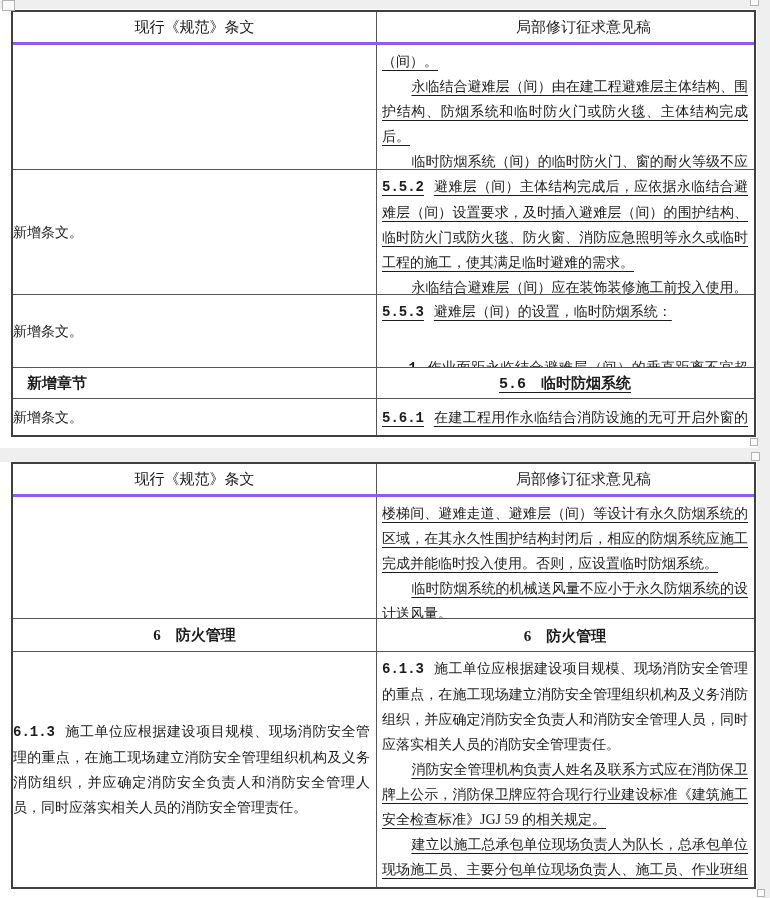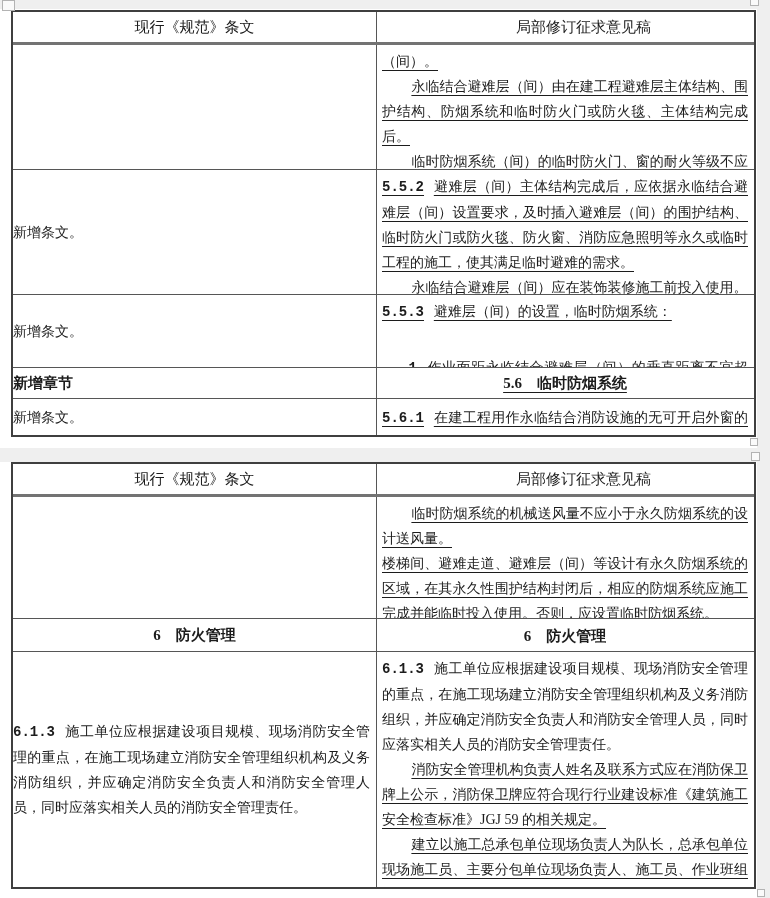--- a/index.html
+++ b/index.html
@@ -16,38 +16,38 @@
   .strip-right{left:757px;top:0;width:13px;height:898px;}
   .strip-mid{left:0;top:448px;width:770px;height:14px;}
   .handle{position:absolute;background:#fafafa;border:1px solid #b3b3b3;box-sizing:border-box;}
 
   
   .tseg{position:absolute;background:#ffffff;border:2px solid #3f3f3f;box-sizing:border-box;}
   .t1{left:11px;top:10px;width:745px;}
   .t2{left:11px;top:462px;width:745px;}
   .trow{display:flex;border-bottom:1px solid #565656;box-sizing:border-box;overflow:hidden;}
   .trow:last-child{border-bottom:none;}
-  .hdr{border-bottom:3px solid #737373;gap:36px;}
+  .hdr{border-bottom:3px solid #8b5cf6;gap:36px;}
   .cl{width:364px;border-right:1px solid #565656;box-sizing:border-box;
       display:flex;align-items:center;padding:3px 6px 3px 0;}
   .cr{flex:1;box-sizing:border-box;padding:4px 6px 2px 5px;}
   .hdr .cl,.hdr .cr{justify-content:center;text-align:center;align-items:center;display:flex;
       font-size:15px;padding:0;}
   .hdr .cr{flex-direction:row;}
 
   
   .para{margin:0;font-size:14px;line-height:25px;text-align:justify;}
   .u{text-decoration:underline;text-decoration-thickness:1px;text-underline-offset:4px;}
   .ind{text-indent:2.1em;}
   .sub{padding-left:1.9em;text-indent:0;margin-top:30px;}
   .pnum{font-weight:bold;margin-right:0.7em;font-family:Liberation Mono, monospace;}
   .pnum:empty{display:none;}
   .plain{font-size:14px;line-height:25px;}
   .cc{width:100%;text-align:center;font-weight:bold;font-size:15px;line-height:25px;}
-  .lbold{font-weight:bold;font-size:15px;}
+  .lbold{font-weight:bold;font-size:15px;margin-left:14px;}
 </style>
 </head>
 <body>
 
 <div class="screen">
 
   <div class="strip strip-top"></div>
   <div class="strip strip-right"></div>
   <div class="strip strip-mid"></div>
 
@@ -84,21 +84,21 @@
         <p class="para u"><span class="pnum">5.5.3</span><span>避难层（间）的设置，临时防烟系统：</span></p>
         <p class="para u sub"><span class="pnum">1</span><span>作业面距永临结合避难层（间）的垂直距离不宜超过 50m。</span></p>
 
       </div>
     </div>
 
     <div class="trow" style="height:31px">
       <div class="cl">
           <span class="plain lbold">新增章节</span>
         </div>
-      <div class="cr" style="display:flex;align-items:flex-end;">
+      <div class="cr" style="display:flex;align-items:flex-start;font-family:Liberation Mono, monospace;">
         <div class="cc u">5.6　临时防烟系统</div>
       </div>
     </div>
 
     <div class="trow" style="height:36px">
       <div class="cl">
           <span class="plain">新增条文。</span>
         </div>
       <div class="cr" style="padding-top:6px">
         <p class="para u"><span class="pnum">5.6.1</span><span>在建工程用作永临结合消防设施的无可开启外窗的室内疏散</span></p>
@@ -108,22 +108,22 @@
 
   <div class="tseg t2">
     <div class="trow hdr" style="height:33px">
       <div class="cl">现行《规范》条文</div>
       <div class="cr">局部修订征求意见稿</div>
     </div>
 
     <div class="trow" style="height:122px">
       <div class="cl"></div>
       <div class="cr">
+        <p class="para u"><span>楼梯间、避难走道、避难层（间）等设计有永久防烟系统的区域，在其永久性围护结构封闭后，相应的防烟系统应施工完成并能临时投入使用。否则，应设置临时防烟系统。</span></p>
         <p class="para u ind"><span>临时防烟系统的机械送风量不应小于永久防烟系统的设计送风量。</span></p>
-        <p class="para u"><span>楼梯间、避难走道、避难层（间）等设计有永久防烟系统的区域，在其永久性围护结构封闭后，相应的防烟系统应施工完成并能临时投入使用。否则，应设置临时防烟系统。</span></p>
       </div>
     </div>
 
     <div class="trow" style="height:33px">
       <div class="cl" style="justify-content:center;padding:0">
         <div class="cc">6　防火管理</div>
       </div>
       <div class="cr" style="display:flex;align-items:center;">
         <div class="cc">6　防火管理</div>
       </div>

